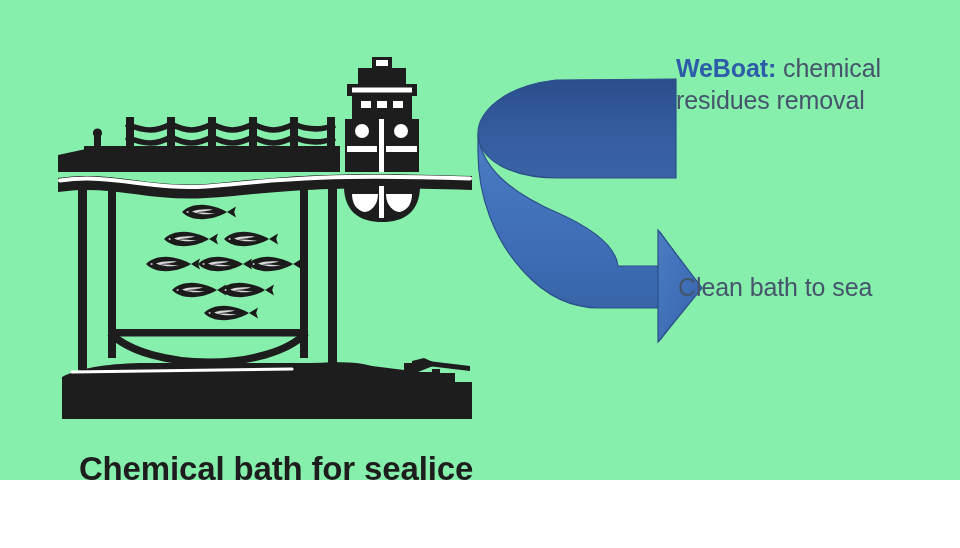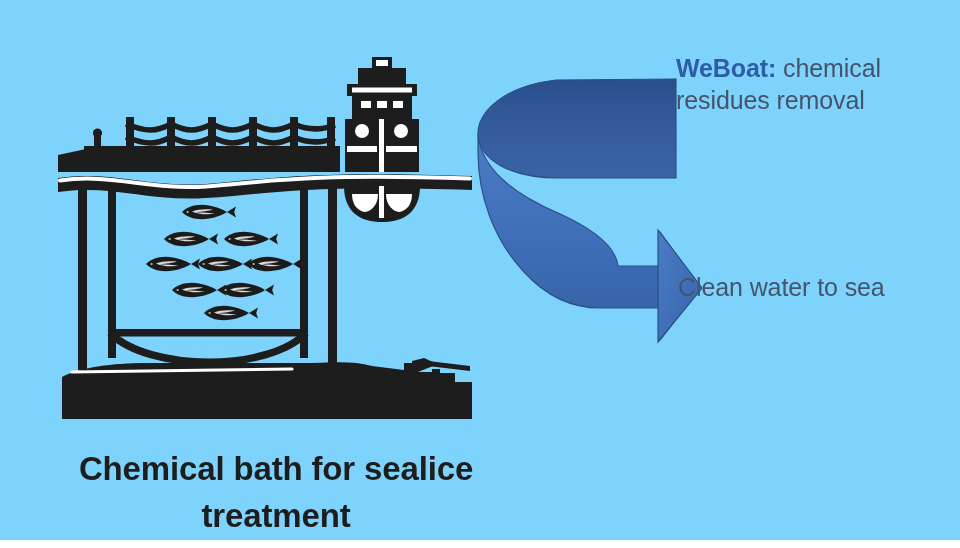--- a/index.html
+++ b/index.html
@@ -7,22 +7,22 @@
     margin: 0;
     padding: 0;
     background: #ffffff;
   }
   body {
     font-family: "Liberation Sans", sans-serif;
   }
   #stage {
     position: relative;
     width: 960px;
-    height: 540px;
-    background: #7dd3fc;
+    height: 480px;
+    background: #86efac;
     overflow: hidden;
   }
   #illustration {
     position: absolute;
     left: 0;
     top: 0;
     width: 960px;
     height: 548px;
   }
   .label {
@@ -209,17 +209,17 @@
                L 660 266 L 660 232 L 700 288 L 660 340 L 660 308
                L 600 308 C 572 308 546 296 524 272
                C 494 240 478 196 478 152 Z" fill="url(#gradBottom)" stroke="#2c4f8a" stroke-width="1.2"></path>
 
       <path d="M 658 230 L 702 288 L 658 342 Z" fill="url(#gradHead)" stroke="#2c4f8a" stroke-width="1.2"></path>
     </g>
   </svg>
 
   <div class="label" id="weboat-label"><span class="brand">WeBoat:</span><span> chemical residues removal</span></div>
 
-  <div class="label" id="clean-water-label">Clean water to sea</div>
+  <div class="label" id="clean-water-label">Clean bath to sea</div>
 
   <div id="caption"><span>Chemical bath for sealice treatment</span></div>
 
 </div>
 
 </body></html>

